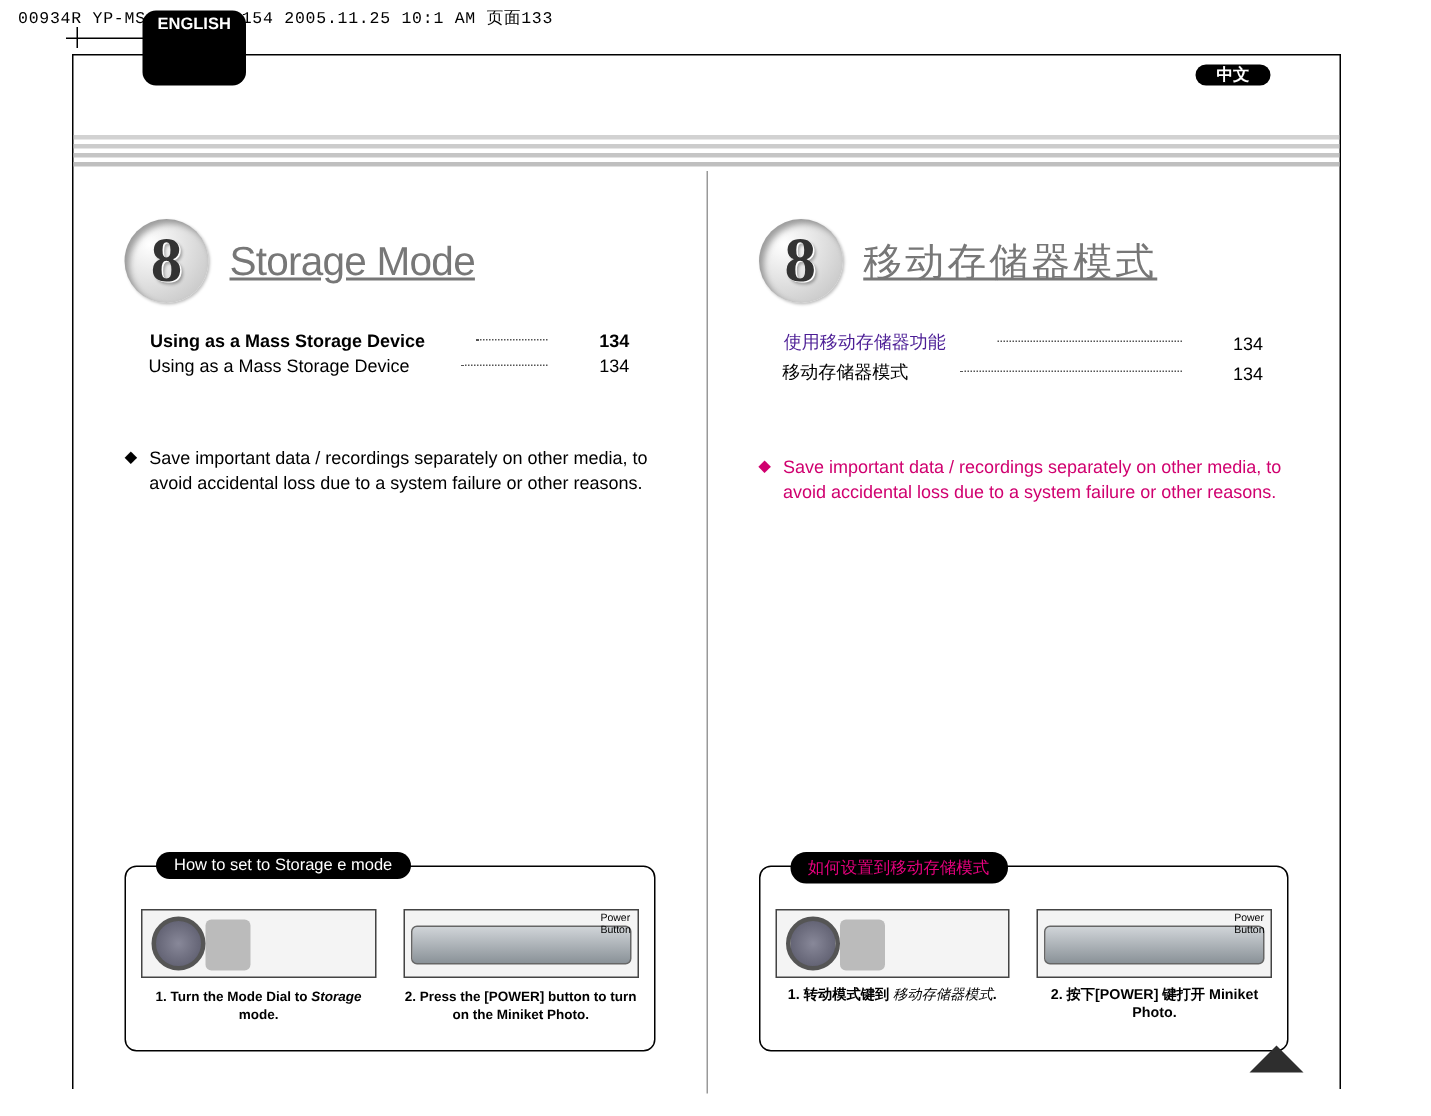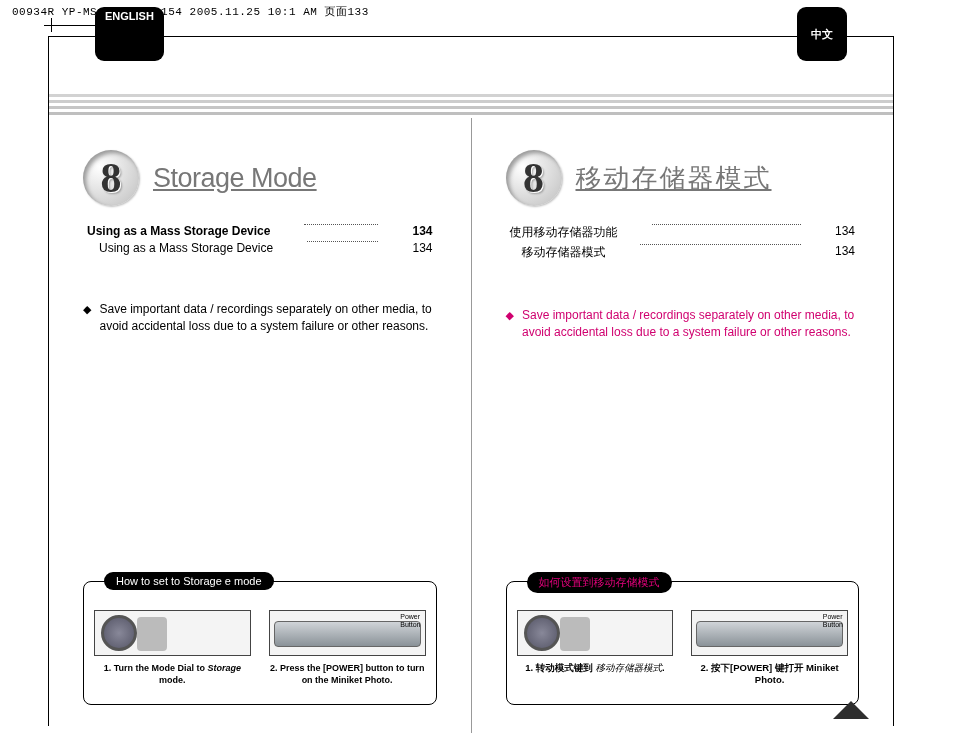--- a/index.html
+++ b/index.html
@@ -15,38 +15,38 @@
   
   .stripes { position: relative; margin-top: 33px; height: 26px; }
   .stripes span { display:block; height:3px; background:#bfbfbf; margin-bottom:3px; }
   .stripes span:nth-child(1){opacity:.7}
   .stripes span:nth-child(2){opacity:.8}
   .stripes span:nth-child(3){opacity:.9}
   .stripes span:nth-child(4){opacity:1}
 
   .lang-labels { position: relative; display:flex; justify-content: space-between; padding: 0 46px 0 46px; margin-top:-30px; margin-bottom:2px;}
   .lang-pill { background:#000; color:#fff; font-size:11px; font-weight:bold; padding:2px 10px; border-radius:9px; line-height:14px;}
-  .lang-pill.right { background:#000; padding:20px 14px; }
+  .lang-pill.right { background:#000; padding:0 14px;margin-top:36px; }
 
   .columns { display:flex; height: calc(100% - 76px); }
   .col { flex:1; position:relative; padding: 0 34px; }
   .divider { width:1px; background:#999; margin: -2px 0 0 0; align-self: stretch; }
 
   .chapter-head { display:flex; align-items:center; gap:14px; margin-top:30px; margin-bottom:18px; }
   .chapter-num { width:56px; height:56px; position:relative; }
   .num-circle { position:absolute; inset:0; border-radius:50%; background:radial-gradient(circle at 30% 30%, #fff, #d8d8d8 60%, #bdbdbd); box-shadow: 3px 3px 4px rgba(0,0,0,.35) inset, 1px 1px 2px rgba(0,0,0,.25);}
   .num-text { position:absolute; inset:0; display:flex; align-items:center; justify-content:center; font-family: Georgia, serif; font-weight:bold; font-size:42px; color:#333; text-shadow: 1px 1px 0 #fff, 2px 2px 2px rgba(0,0,0,.3);}
   .chapter-title { font-size:27px; color:#777; font-weight: normal; letter-spacing:-.5px;text-decoration:underline;}
   .chapter-title.cn { font-size:26px; color:#777; letter-spacing:2px; }
 
   .toc { margin-top:8px; }
-  .toc-row { display:flex; align-items:flex-start; font-size:12px; color:#000; margin:3px 4px;gap:32px; }
+  .toc-row { display:flex; align-items:center; font-size:12px; color:#000; margin:3px 17px;gap:32px; }
   .toc-row.sub { margin-left:16px; }
   .toc-row .label { white-space:nowrap; }
-  .toc-row .label.magenta { color:#000000; }
+  .toc-row .label.magenta { color:#4c1d95; }
   .toc-row .dots { flex:1; border-bottom: 1px dotted #555; margin: 0 2px 2px 2px; }
   .toc-row .pg { white-space:nowrap; }
   .toc-row.bold { font-weight:bold; }
 
   .note { display:flex; gap:8px; margin-top:46px; font-size:12px; line-height:1.45; color:#000; }
   .note .diamond { font-size:11px; color:#000; flex:0 0 auto; margin-top:1px;}
   .note.magenta .diamond { color:#d0006f; }
   .note.magenta .txt { color:#d0006f; }
 
   .howto-box { position:absolute; bottom:28px; left:34px; right:34px; border:1px solid #000; border-radius:8px; padding:28px 10px 18px 10px; }

